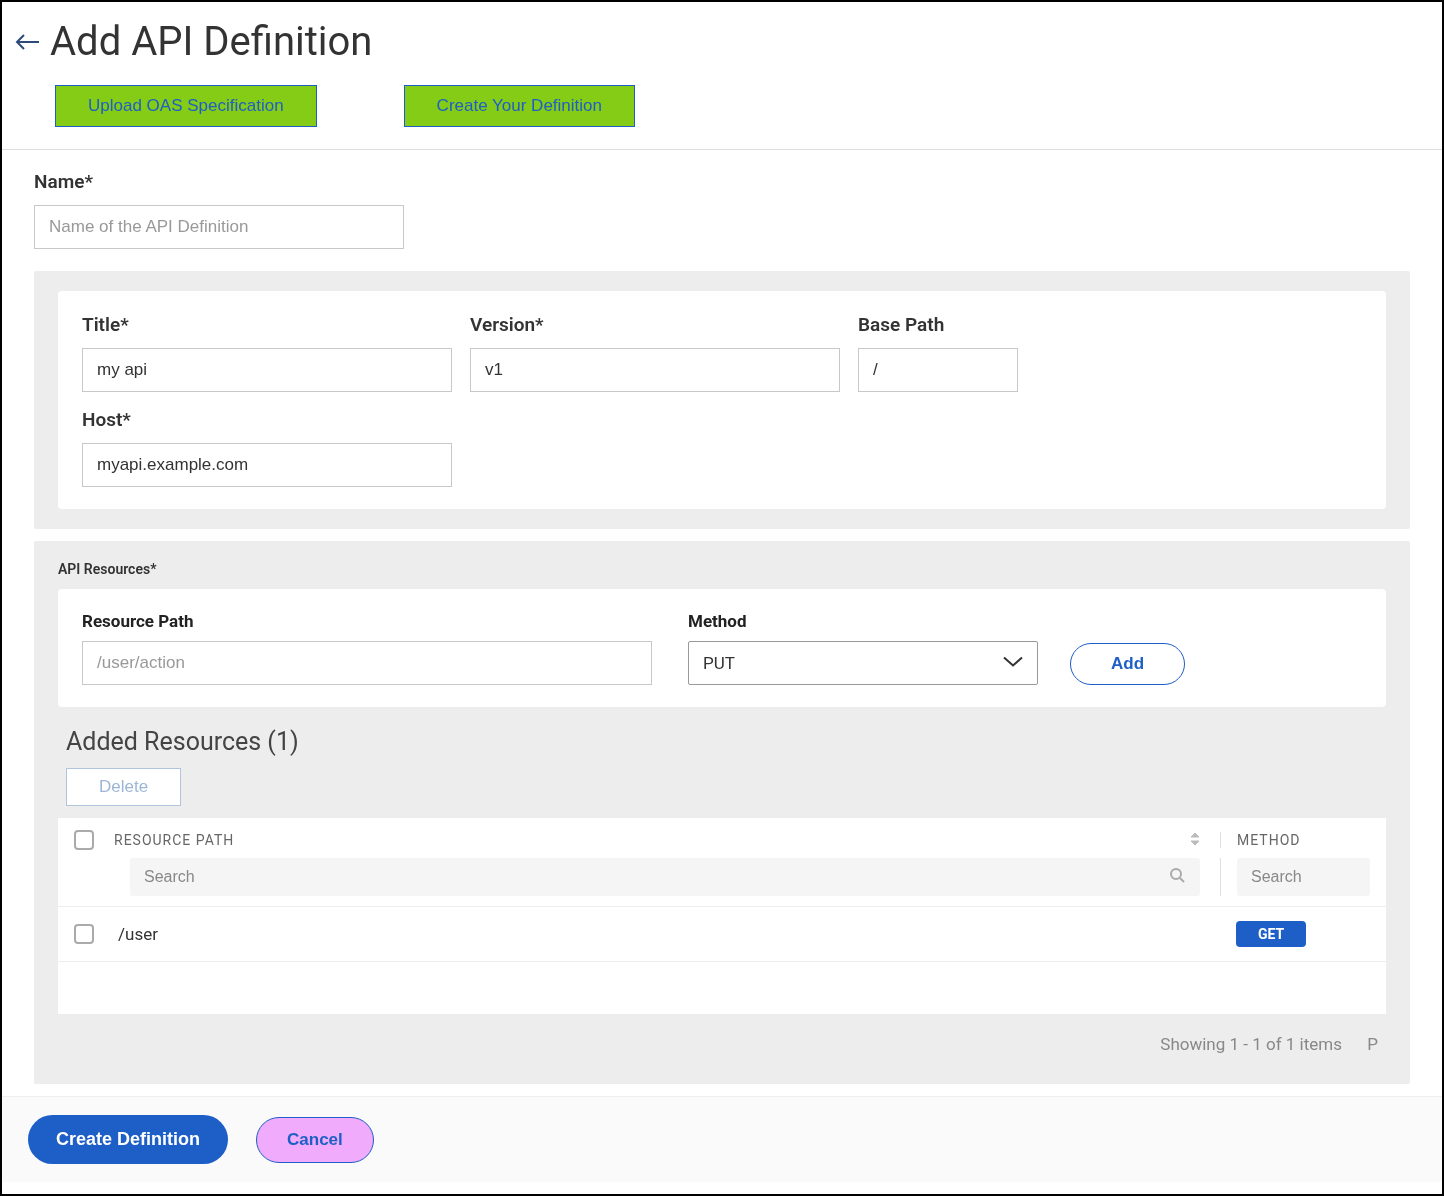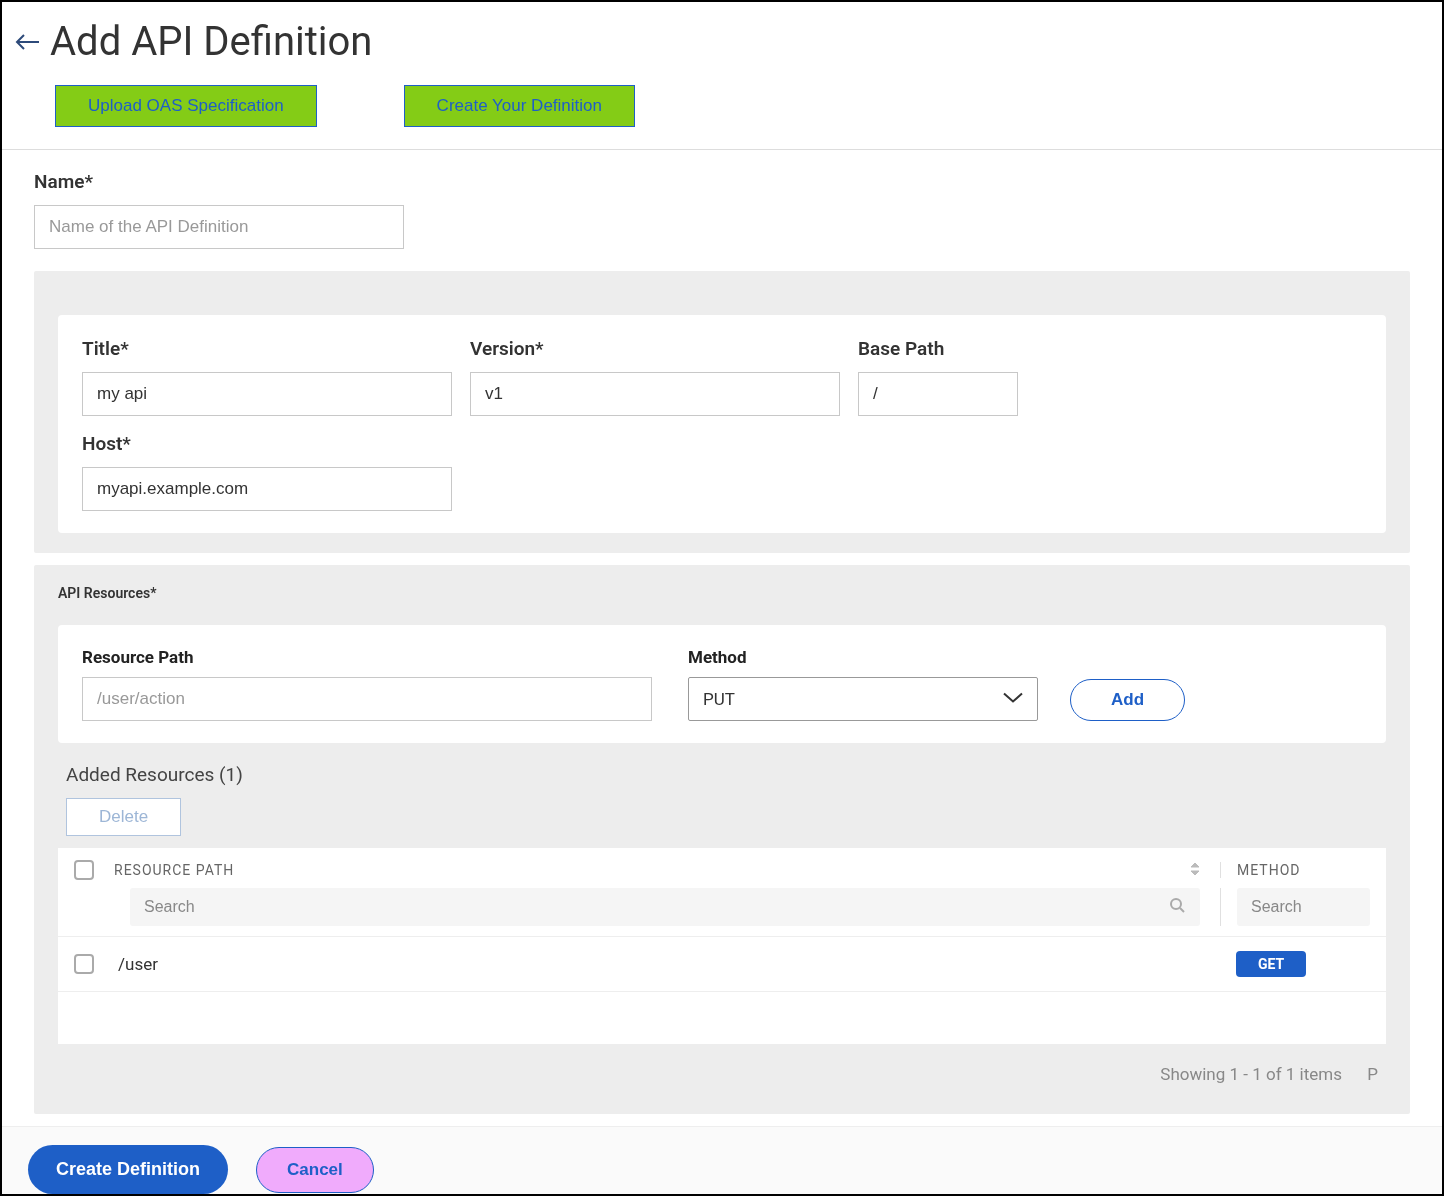--- a/index.html
+++ b/index.html
@@ -17,40 +17,40 @@
     
     .name-section { padding: 20px 32px 10px 32px; }
     .label { font-size: 19px; color: #333; font-weight: 600; display: block; margin-bottom: 12px; }
     .label-small { font-size: 17px; color: #222; font-weight: 700; display: block; margin-bottom: 10px; }
     .text-input { border: 1px solid #c8c8c8; border-radius: 0; padding: 11px 14px; font-size: 17px; color: #333; width: 100%; }
     .text-input::placeholder { color: #999; }
     .name-input-wrap { width: 370px; }
     
     .gray-panel { background: #ededed; margin: 12px 32px 12px 32px; padding: 20px 24px; border-radius: 2px; }
     
-    .white-card { background: #fff; border-radius: 4px; padding: 22px 24px; margin-top: 24px; }
+    .white-card { background: #fff; border-radius: 4px; padding: 22px 24px; }
     
     .field-row { display: flex; gap: 18px; margin-bottom: 16px; }
     .field-col { flex: 0 0 auto; }
     .field-col.w360 { width: 370px; }
     .field-col.w160 { width: 160px; }
     
     .resources-section .section-title { font-size: 14px; color: #333; font-weight: 600; margin-bottom: 12px; }
     
     .resource-path-col { width: 570px; }
     .method-col { width: 350px; }
     
     .select-wrap { position: relative; }
     .select-input { border: 1px solid #999; border-radius: 2px; padding: 11px 14px; font-size: 17px; color: #333; width: 100%; background: #fff; cursor: pointer; }
     .chevron-icon { position: absolute; right: 14px; top: 50%; transform: translateY(-50%); pointer-events: none; }
     .chevron-icon svg { stroke: #333; fill: none; stroke-width: 2; }
     
     .add-btn { border: 1px solid #1e5fc7; background: #fff; color: #1e5fc7; padding: 10px 40px; font-size: 17px; font-weight: 600; border-radius: 24px; cursor: pointer; margin-left: 32px; }
     
-    .added-title { font-size: 19px; color: #444; margin: 20px 0 12px 8px; }
+    .added-title { font-size: 25px; color: #444; margin: 20px 0 12px 8px; }
     
     .delete-btn { border: 1px solid #b0c4de; background: #fff; color: #9db6d6; padding: 8px 32px; font-size: 17px; cursor: not-allowed; margin-left: 8px; margin-bottom: 12px; }
     
     .table-wrap { background: #fff; }
     .table-header-row { display: flex; align-items: center; padding: 12px 16px 8px 16px; border-bottom: 0; }
     .th-check { width: 40px; }
     .th-path { flex: 1; font-size: 14px; color: #666; letter-spacing: 1px; display: flex; align-items: center; justify-content: space-between; padding-right: 20px; }
     .th-method { width: 150px; font-size: 14px; color: #666; letter-spacing: 1px; padding-left: 16px; border-left: 1px solid #e0e0e0; }
     
     .sort-icon svg { stroke: #bbb; fill: #bbb; }

